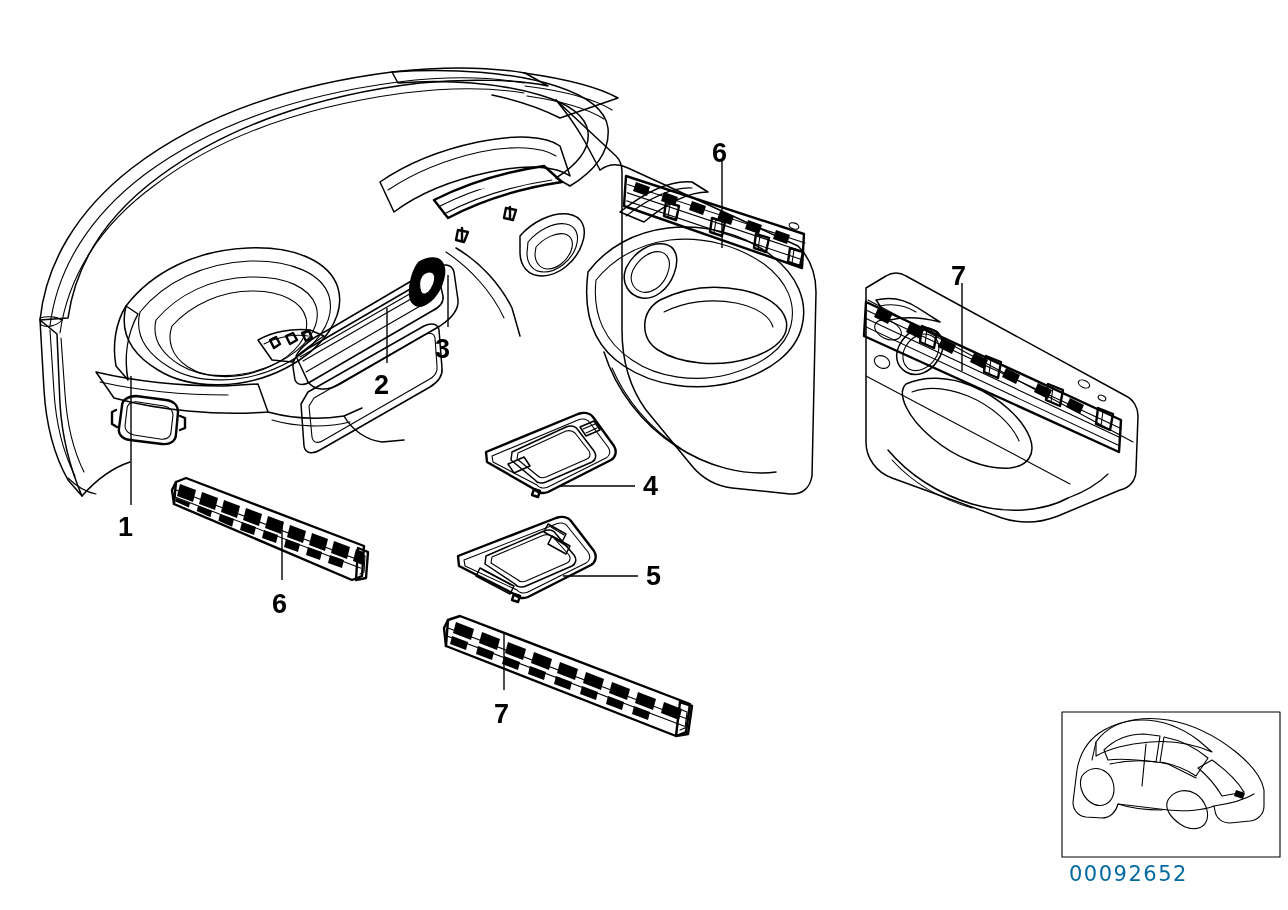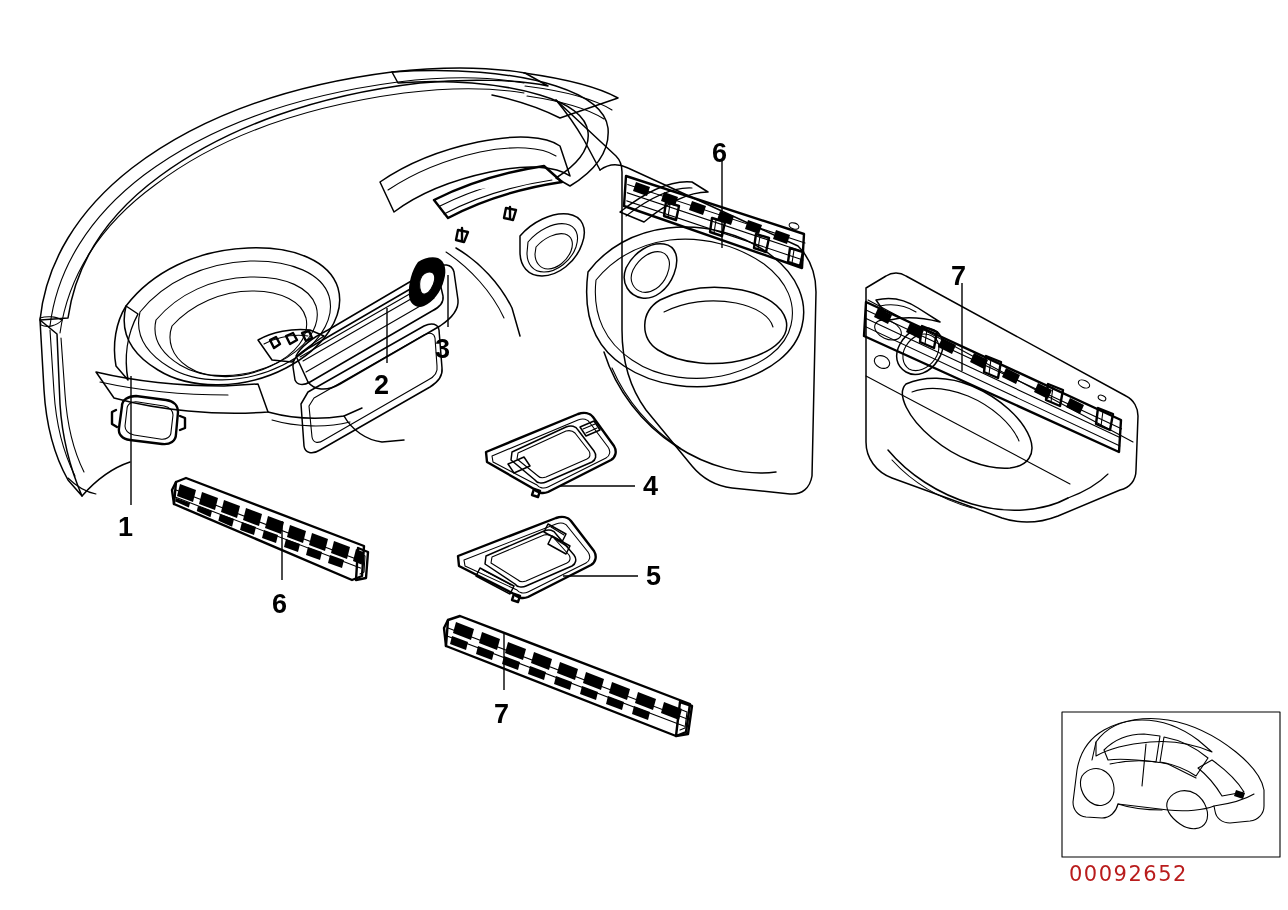--- a/index.html
+++ b/index.html
@@ -33,21 +33,21 @@
     line-height: 1;
     user-select: none;
   }
   #diagram-id {
     position: absolute;
     left: 1069px;
     top: 862px;
     font-family: "DejaVu Sans", sans-serif;
     font-size: 21px;
     letter-spacing: 1.5px;
-    color: #b91c1c;
+    color: #0369a1;
     white-space: nowrap;
   }
 </style>
 </head>
 <body>
 
 <div id="page">
 
   <svg id="artboard" viewBox="0 0 1288 910" xmlns="http://www.w3.org/2000/svg">
 

